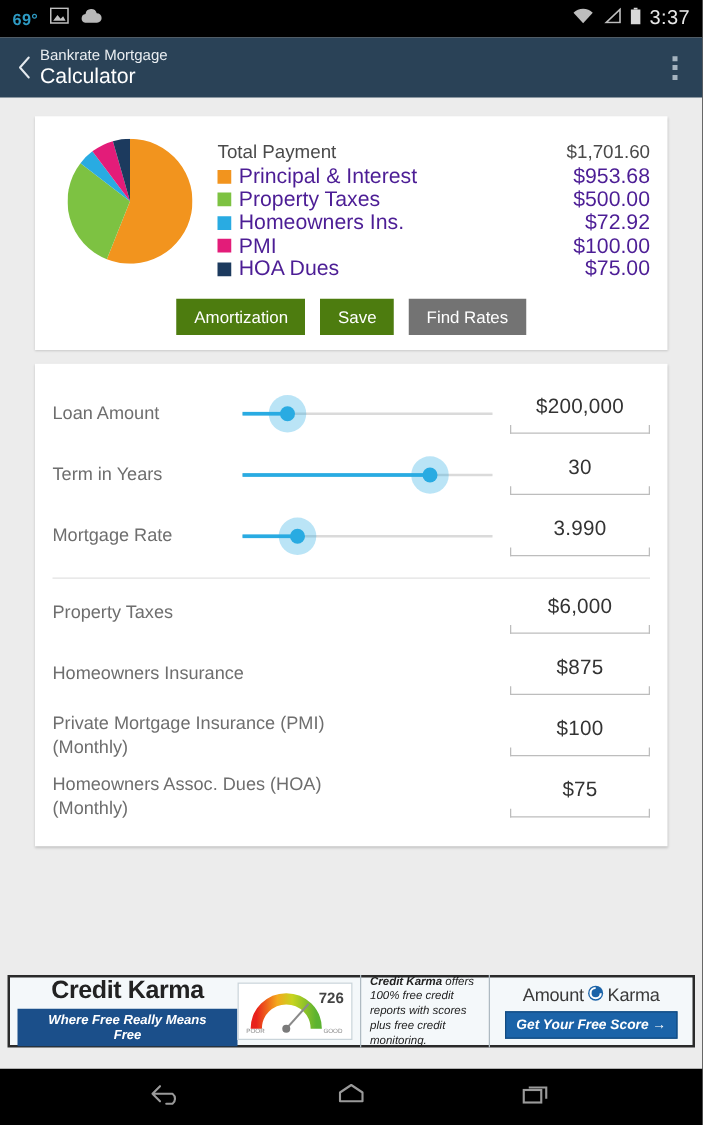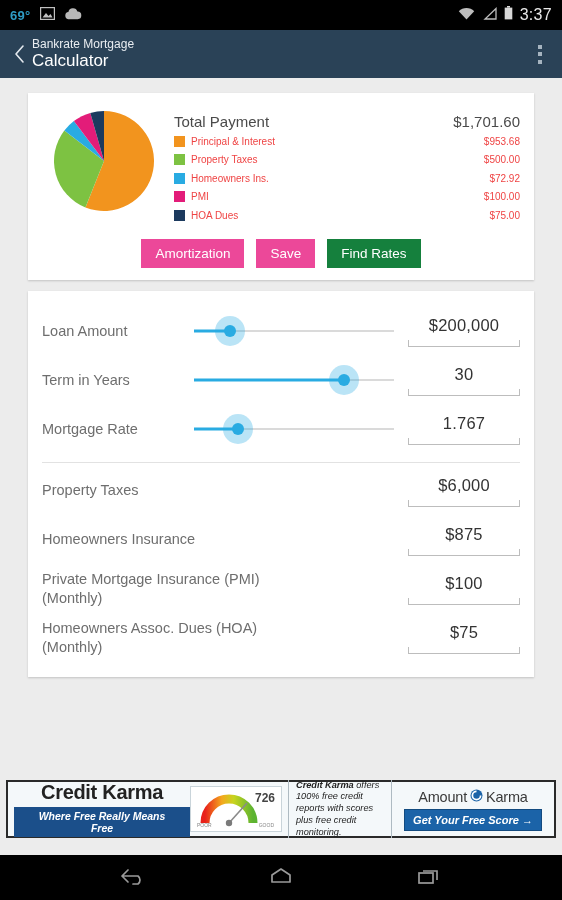--- a/index.html
+++ b/index.html
@@ -39,37 +39,37 @@
     box-shadow:0 1px 2px rgba(0,0,0,.18);
   }
   #card-summary { margin-top:15px; padding:14px 0 12px; }
   #card-inputs { margin-top:11px; padding:16px 0 14px; }
 
   
   .summary-top { display:flex; align-items:flex-start; padding:0 14px; }
   .pie-wrap { width:124px; flex:none; display:flex; justify-content:center; padding-top:4px; }
   .legend { flex:1; padding-left:8px; padding-top:4px; }
   .legend-row {
-    display:flex; align-items:center; font-size:10px; color:#ef4444;
+    display:flex; align-items:center; font-size:17px; color:#4c1d95;
     height:18.5px;
   }
   .legend-row.total { color:#4A4A4A; font-size:15px; height:21px; }
   .sw { width:11px; height:11px; flex:none; margin-right:6px; }
   .lg-label { white-space:nowrap; }
   .lg-val { margin-left:auto; white-space:nowrap; }
   .total .lg-label { padding-left:0; }
 
   
   .btn-row { display:flex; justify-content:center; gap:12px; margin-top:14px; }
   .btn {
     color:#FFF; font-size:13.5px; padding:7px 14px;
     border:none; cursor:pointer; font-family:inherit; white-space:nowrap;
   }
-  .btn-navy { background:#ec4899; }
-  .btn-green { background:#15803d; }
+  .btn-navy { background:#4d7c0f; }
+  .btn-green { background:#737373; }
 
   
   .srow { display:flex; align-items:center; height:49px; padding:0 14px; }
   .srow .lbl { width:152px; flex:none; font-size:14.5px; color:#6E6E6E; }
   .slider { flex:1; position:relative; height:34px; margin-right:14px; }
   .track {
     position:absolute; top:50%; left:0; right:0; height:2px;
     background:#DADADA; transform:translateY(-50%);
   }
   .track-fill {
@@ -295,21 +295,21 @@
         </div>
         <div class="srow">
           <span class="lbl">Mortgage Rate</span>
           <div class="slider">
             <div class="track"></div>
             <div class="track-fill" style="width: 22%;"></div>
             <div class="halo" style="left: 22%;"></div>
             <div class="thumb" style="left: 22%;"></div>
           </div>
           <div class="field">
-            <span class="val">1.767</span>
+            <span class="val">3.990</span>
             <div class="underline"></div>
           </div>
         </div>
       </div>
     <div class="divider"></div>
     <div id="input-rows">
         <div class="irow">
           <span class="lbl">Property Taxes</span>
           <div class="field">
             <span class="val">$6,000</span>

